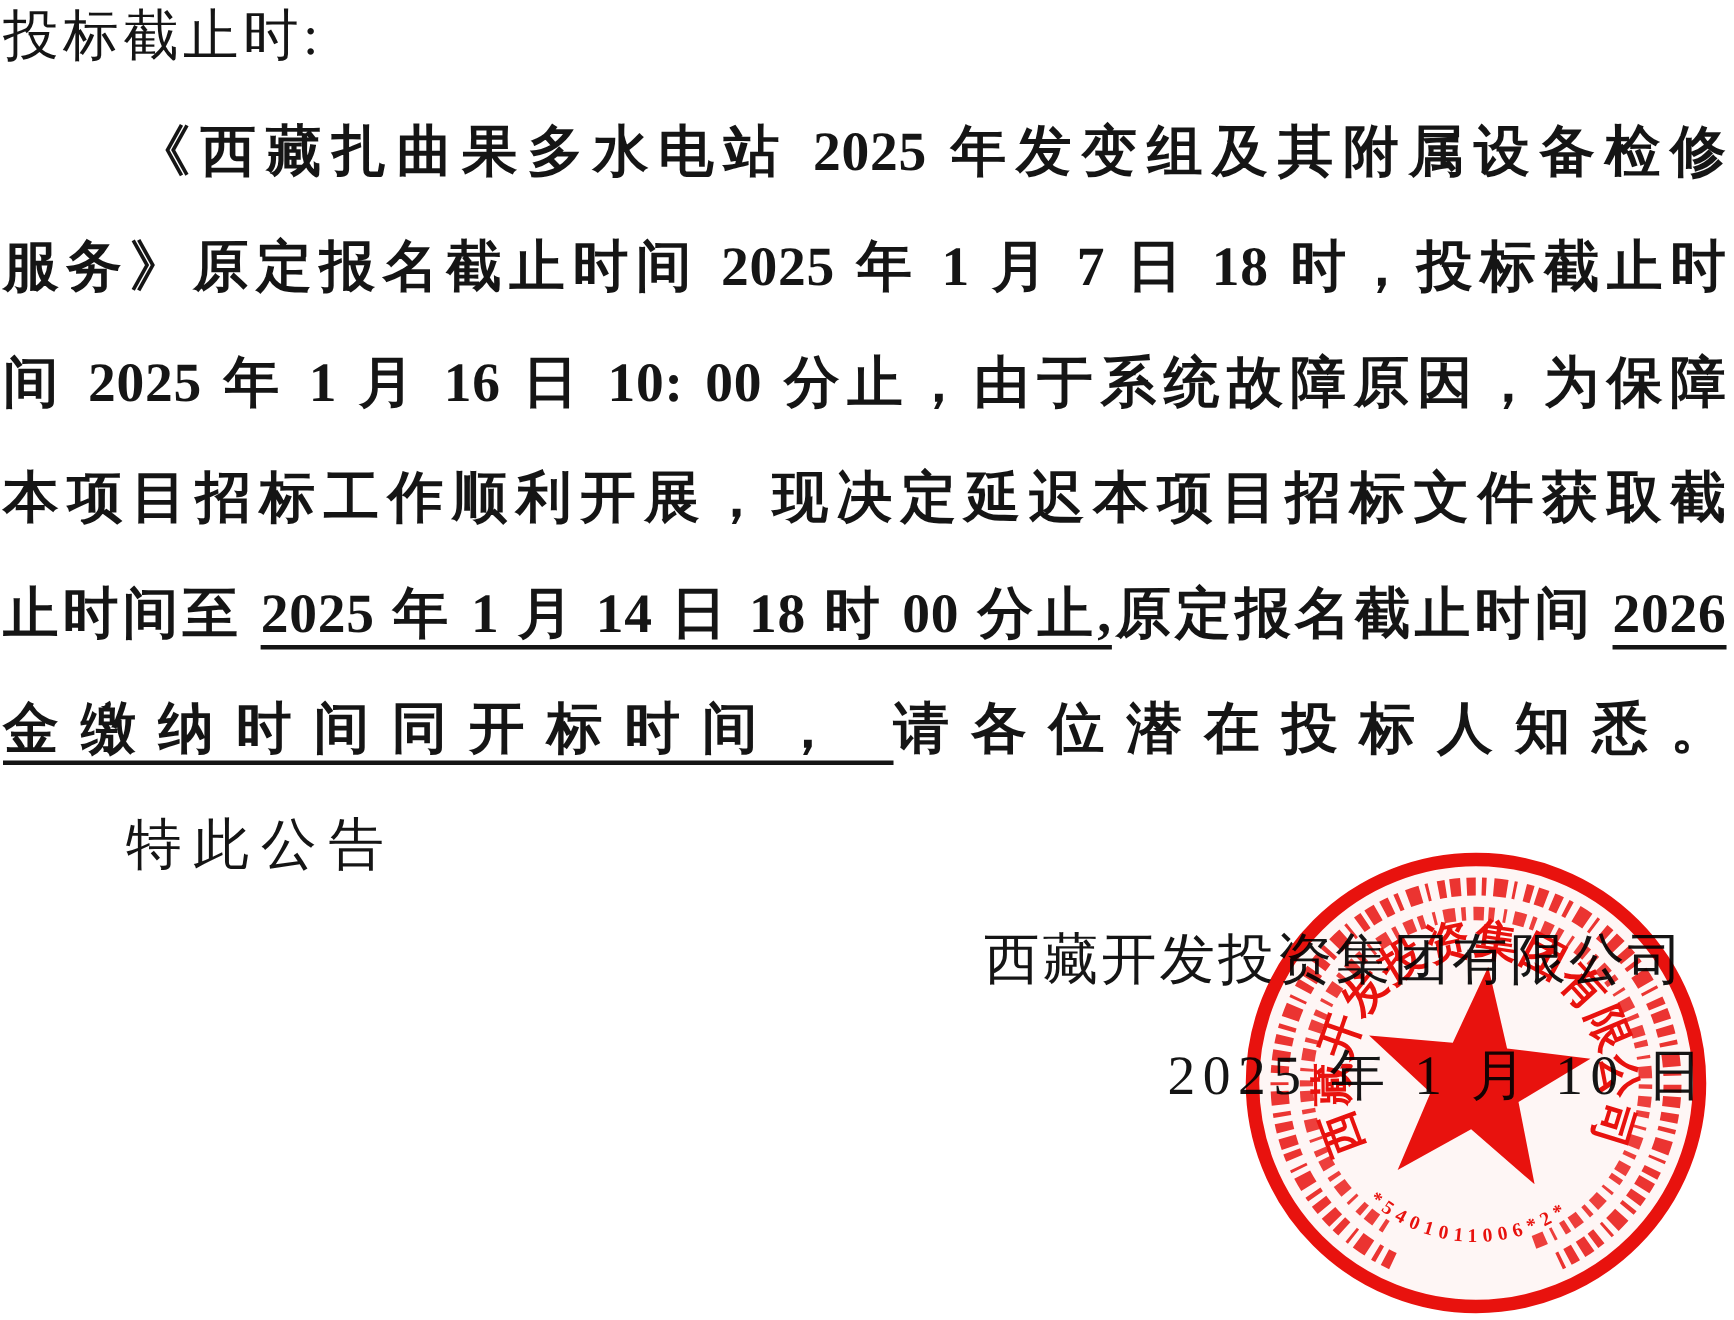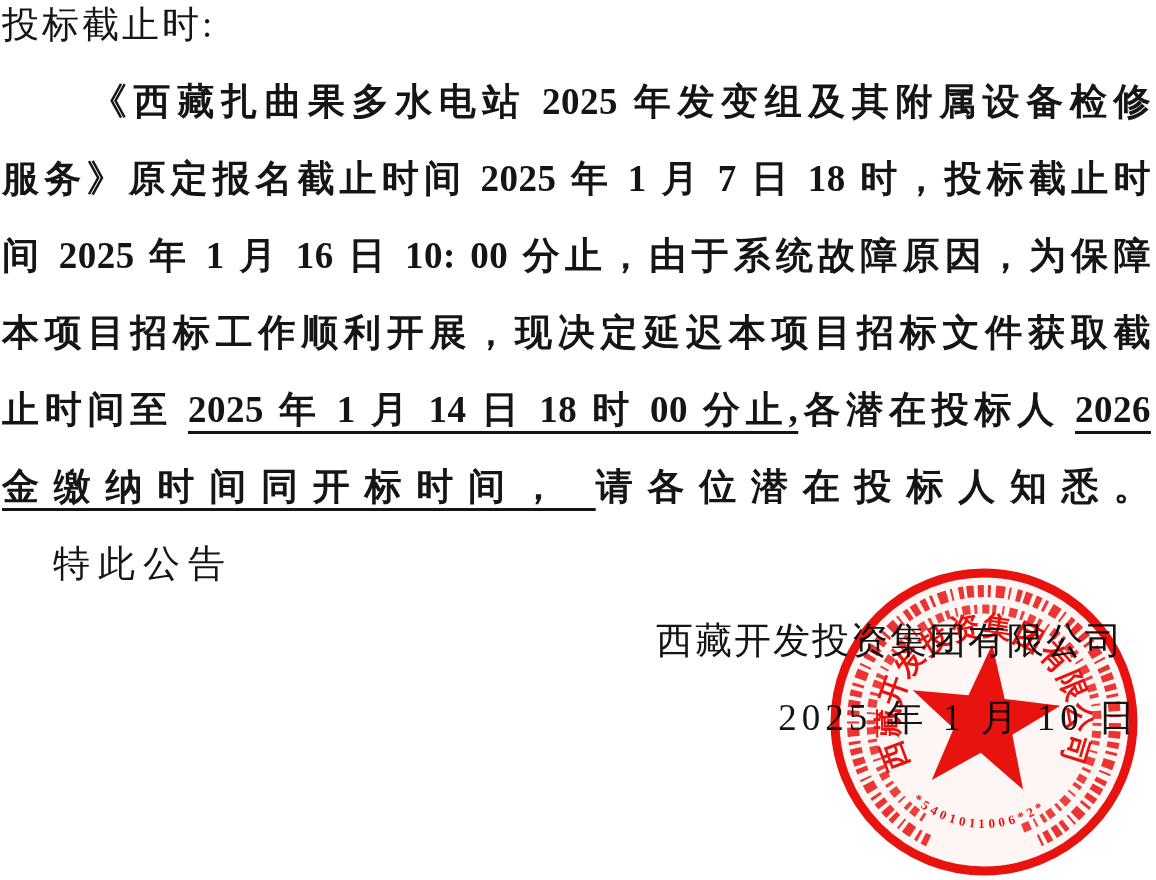--- a/index.html
+++ b/index.html
@@ -8,21 +8,21 @@
     font-family:"Liberation Serif","DejaVu Serif",serif;color:#151515;
   }
   .doc{position:absolute;top:-14px;left:0;width:1156px;}
   .l{
     height:77px;line-height:77px;font-size:37px;
     padding:0 5px 0 2px;letter-spacing:0.5px;
   }
   .just{text-align:justify;text-align-last:justify;font-weight:bold;}
   .indent{text-indent:88px;}
   .salut{letter-spacing:3px;}
-  .notice{padding-left:53px;letter-spacing:8px;}
+  .notice{padding-left:84px;letter-spacing:8px;}
   .sign{text-align:right;padding-right:32px;letter-spacing:2px;}
   .date{text-align:right;padding-right:16px;letter-spacing:5px;}
   .u{
     text-decoration:underline;
     text-decoration-thickness:2.5px;
     text-underline-offset:9px;
   }
   .seal{
     position:absolute;left:819px;top:562px;width:330px;height:330px;
     mix-blend-mode:multiply;pointer-events:none;
@@ -37,21 +37,21 @@
   <div class="l salut"><span>投标截止时:</span></div>
 
   <div class="l just indent"><span>《西藏扎曲果多水电站 2025 年发变组及其附属设备检修</span></div>
 
   <div class="l just"><span>服务》原定报名截止时间 2025 年 1 月 7 日 18 时，投标截止时</span></div>
 
   <div class="l just"><span>间 2025 年 1 月 16 日 10: 00 分止，由于系统故障原因，为保障</span></div>
 
   <div class="l just"><span>本项目招标工作顺利开展，现决定延迟本项目招标文件获取截</span></div>
 
-  <div class="l just"><span>止时间至 </span><span class="u">2025 年 1 月 14 日 18 时 00 分止,</span><span>各潜在投标人 </span><span class="u">2026</span></div>
+  <div class="l just"><span>止时间至 </span><span class="u">2025 年 1 月 14 日 18 时 00 分止,</span><span>原定报名截止时间 </span><span class="u">2026</span></div>
 
 
   <div class="l just"><span class="u">金缴纳时间同开标时间， </span><span>请各位潜在投标人知悉。</span></div>
 
   <div class="l notice"><span>特此公告</span></div>
 
   <div class="l sign"><span>西藏开发投资集团有限公司</span></div>
 
   <div class="l date"><span>2025 年 1 月 10 日</span></div>
 

